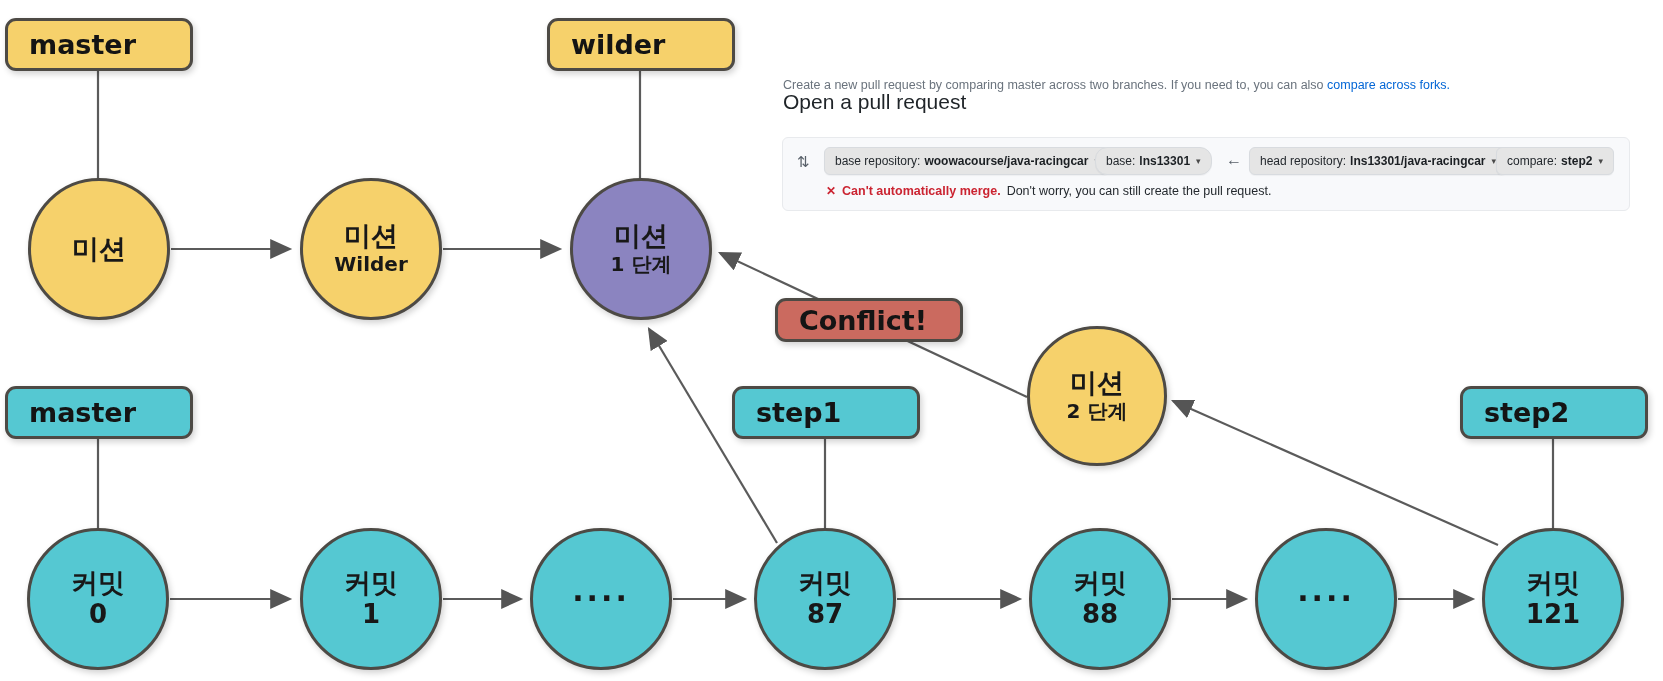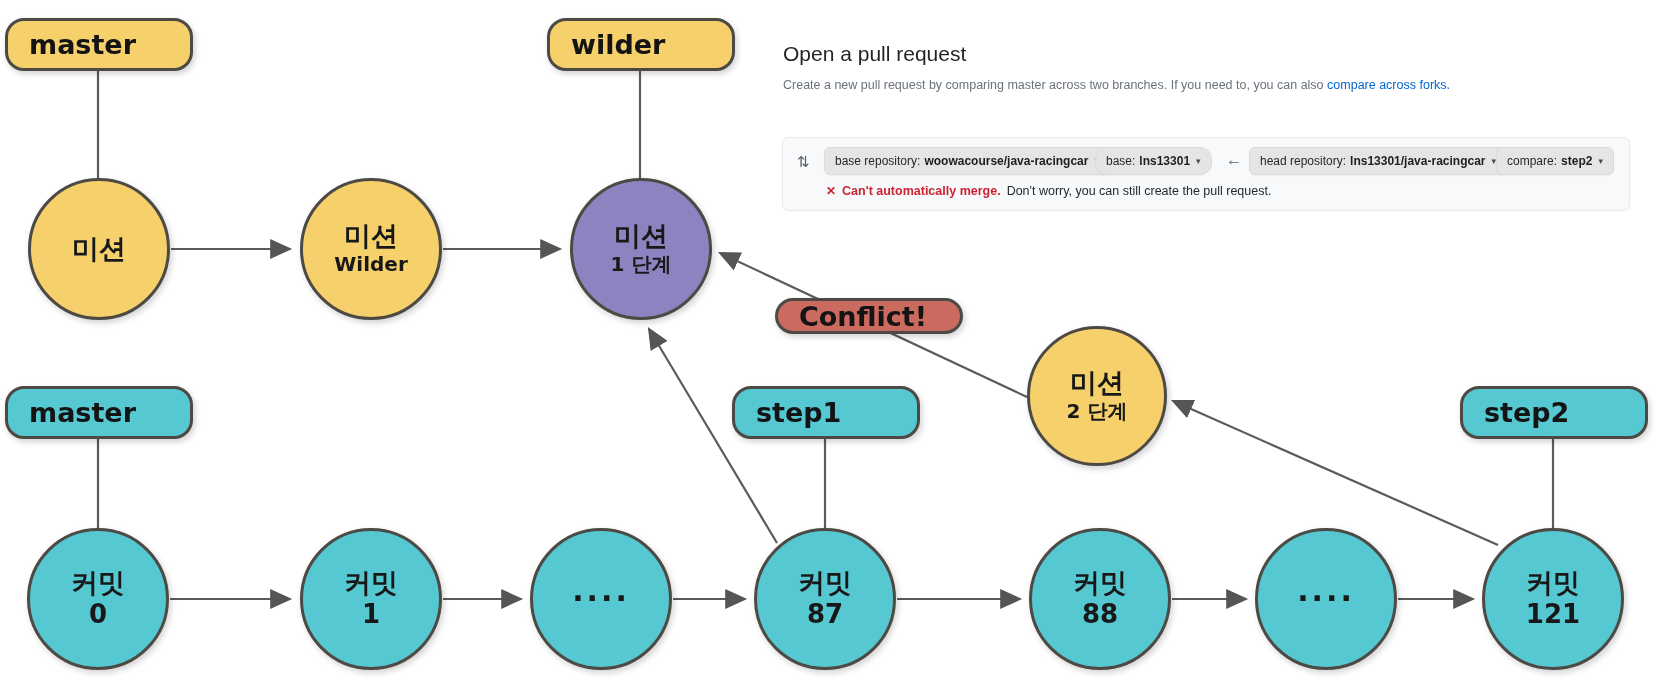--- a/index.html
+++ b/index.html
@@ -18,30 +18,30 @@
   }
   .node .l1{font-size:27px;line-height:1.12;}
   .node .l2{font-size:20px;line-height:1.25;}
   .node.commit .l2{font-size:26px;}
   .node.dots .l1{font-size:30px;letter-spacing:3px;}
   .fill-yellow{background:#F6D16B;}
   .fill-teal{background:#55C8D2;}
   .fill-purple{background:#8B84C0;}
   .fill-red{background:#CB6A5F;}
   .blabel{
-    position:absolute;z-index:2;width:188px;height:53px;border-radius:19px;
+    position:absolute;z-index:2;width:188px;height:53px;border-radius:11px;
     border:3px solid #4d4a45;box-sizing:border-box;
     display:flex;align-items:center;padding-left:21px;
     font-weight:bold;font-size:27px;color:#141414;
     box-shadow:2px 3px 6px rgba(0,0,0,0.18);
   }
   
   .pr-title{
     position:absolute;z-index:3;font-family:"Liberation Sans",sans-serif;
-    font-size:21px;font-weight:400;color:#1f2428;
+    font-size:21px;font-weight:400;color:#1f2428;margin-top:48px;
   }
   .pr-sub{
     position:absolute;z-index:3;font-family:"Liberation Sans",sans-serif;
     font-size:12.5px;color:#6a737d;
   }
   .pr-sub a{color:#0366d6;text-decoration:none;cursor:pointer;}
   .pr-panel{
     position:absolute;z-index:3;background:#f8f9fb;border:1px solid #e8eaed;
     border-radius:6px;box-sizing:border-box;
     font-family:"Liberation Sans",sans-serif;
@@ -109,21 +109,21 @@
 </div>
 <div class="blabel fill-teal" style="left:5px;top:386px;">
   <span>master</span>
 </div>
 <div class="blabel fill-teal" style="left:732px;top:386px;">
   <span>step1</span>
 </div>
 <div class="blabel fill-teal" style="left:1460px;top:386px;">
   <span>step2</span>
 </div>
-<div class="blabel fill-red" style="left:775px;top:298px;height:36px;">
+<div class="blabel fill-red" style="left:775px;top:298px;height:44px;">
   <span>Conflict!</span>
 </div>
 
 <div class="node fill-yellow" style="left:28px;top:178px;width:142px;height:142px;">
   <div class="l1">미션</div>
 </div>
 <div class="node fill-yellow" style="left:300px;top:178px;width:142px;height:142px;">
   <div class="l1">미션</div>
   <div class="l2">Wilder</div>
 </div>

